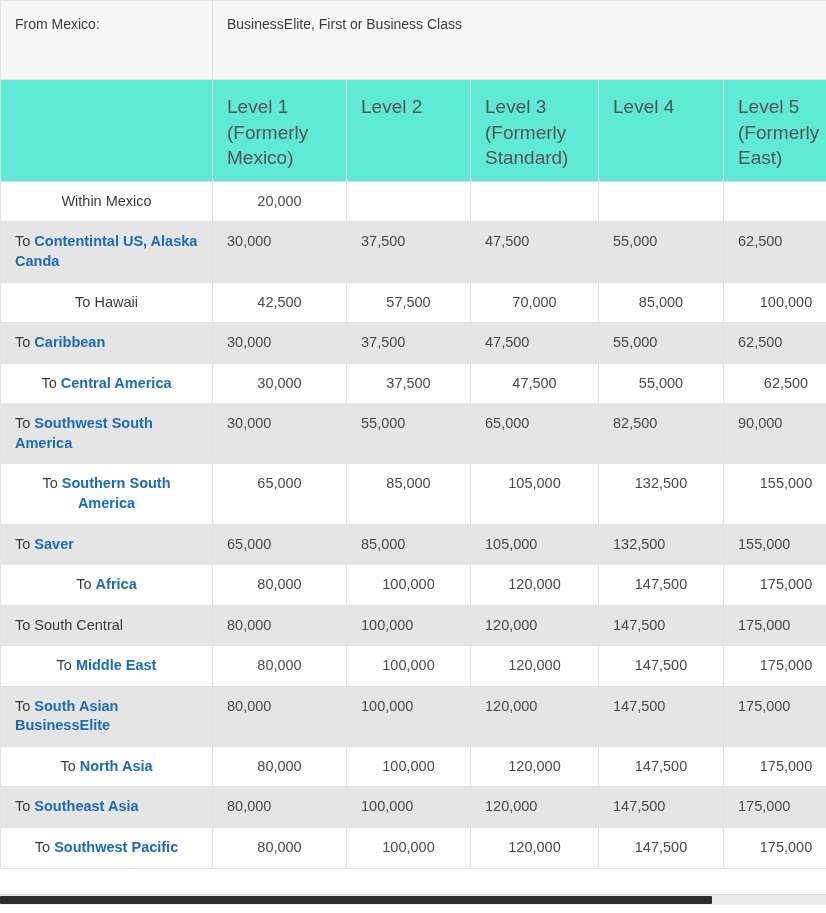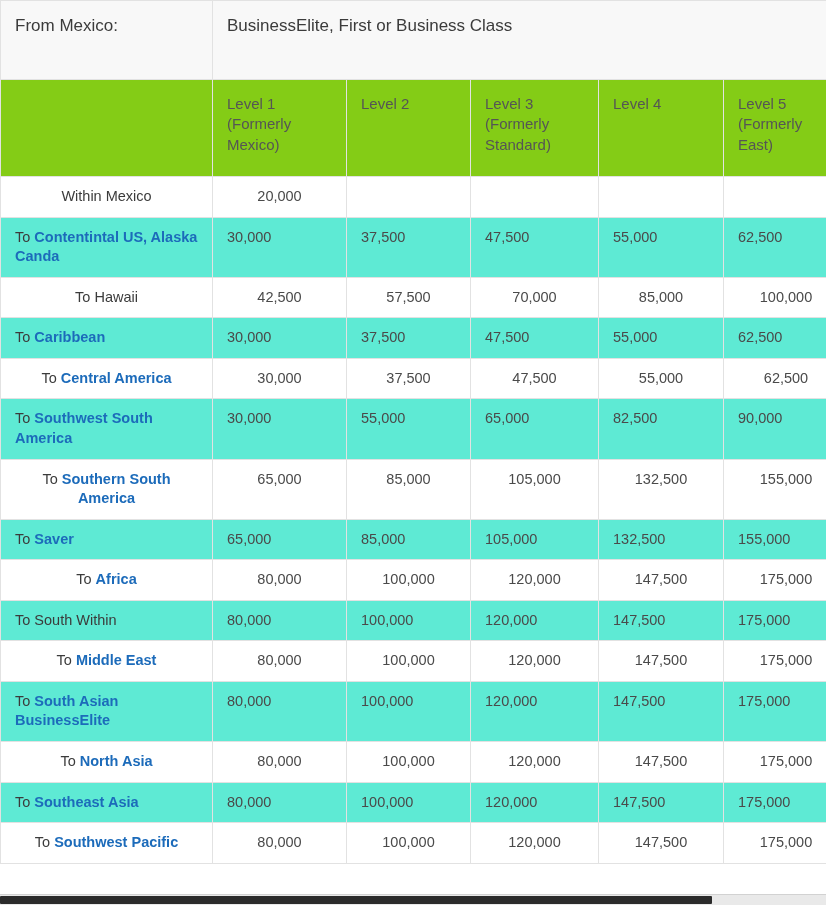--- a/index.html
+++ b/index.html
@@ -48,37 +48,37 @@
     line-height: 1.35;
   }
 
   
   tr.title-row th {
     background: #f8f8f8;
     height: 40px;
     padding-top: 14px;
     padding-bottom: 24px;
     color: #3b3b3b;
-    font-size: 17px;
+    font-size: 14px;
   }
   tr.title-row th.from-cell { }
   tr.title-row th.cabin-cell { }
 
   
   tr.level-row th {
-    background: #84cc16;
+    background: #5eead4;
     color: #555555;
     height: 72px;
     padding-top: 14px;
-    font-size: 15px;
+    font-size: 19px;
   }
 
   
   tbody tr.odd  td { background: #ffffff; text-align: center; }
-  tbody tr.even td { background: #5eead4; }
+  tbody tr.even td { background: #e5e5e5; }
 
   td.region-cell { color: #3b3b3b; white-space: normal; }
   td.num-cell { color: #4a4a4a; white-space: nowrap; }
 
   .to-word { color: #3b3b3b; }
   .region-link {
     color: #1c6bba;
     font-weight: bold;
     text-decoration: none;
   }
@@ -216,21 +216,21 @@
         </tr>
         <tr class="odd">
           <td class="region-cell"><span class="to-word">To </span><a class="region-link" href="#">Africa</a></td>
           <td class="num-cell">80,000</td>
           <td class="num-cell">100,000</td>
           <td class="num-cell">120,000</td>
           <td class="num-cell">147,500</td>
           <td class="num-cell">175,000</td>
         </tr>
         <tr class="even">
-          <td class="region-cell"><span class="to-word">To </span><span class="region-plain">South Within</span></td>
+          <td class="region-cell"><span class="to-word">To </span><span class="region-plain">South Central</span></td>
           <td class="num-cell">80,000</td>
           <td class="num-cell">100,000</td>
           <td class="num-cell">120,000</td>
           <td class="num-cell">147,500</td>
           <td class="num-cell">175,000</td>
         </tr>
         <tr class="odd">
           <td class="region-cell"><span class="to-word">To </span><a class="region-link" href="#">Middle East</a></td>
           <td class="num-cell">80,000</td>
           <td class="num-cell">100,000</td>

